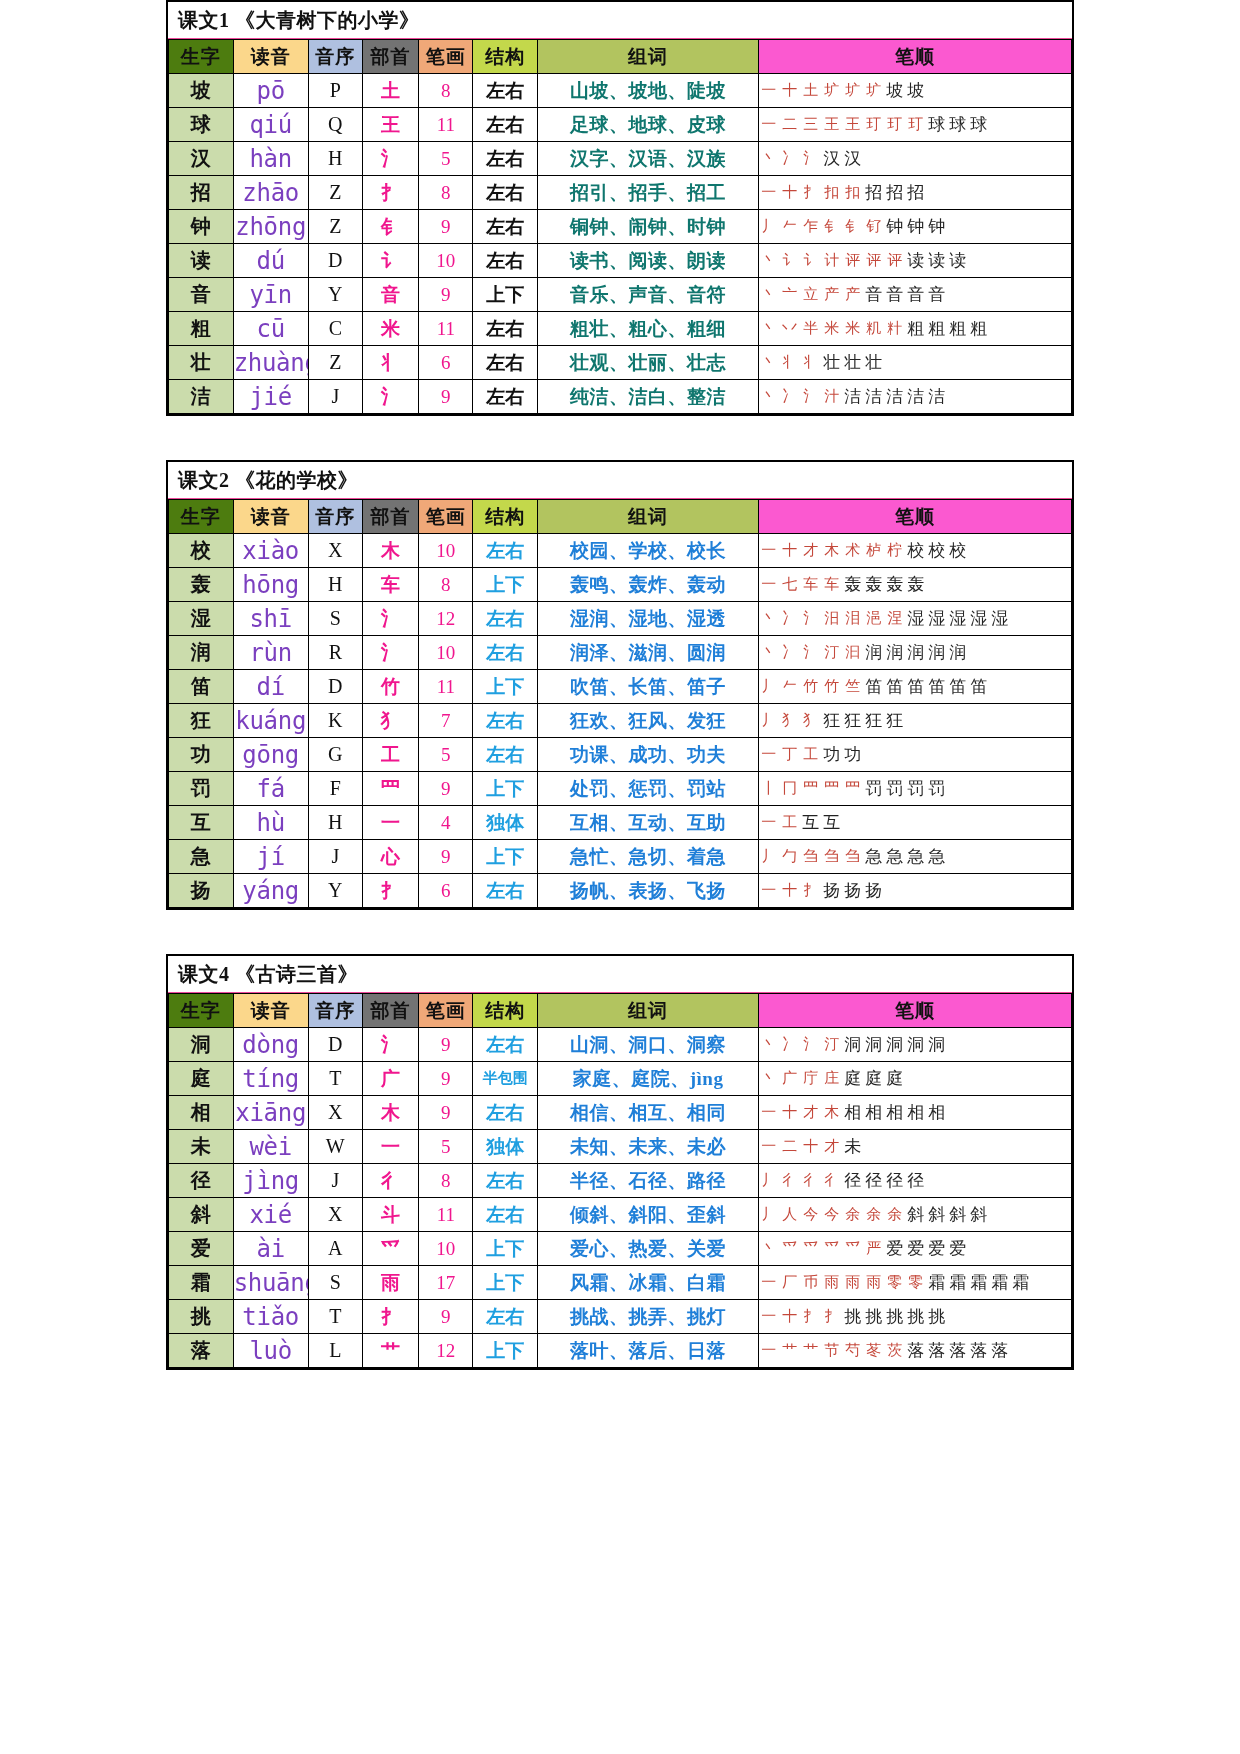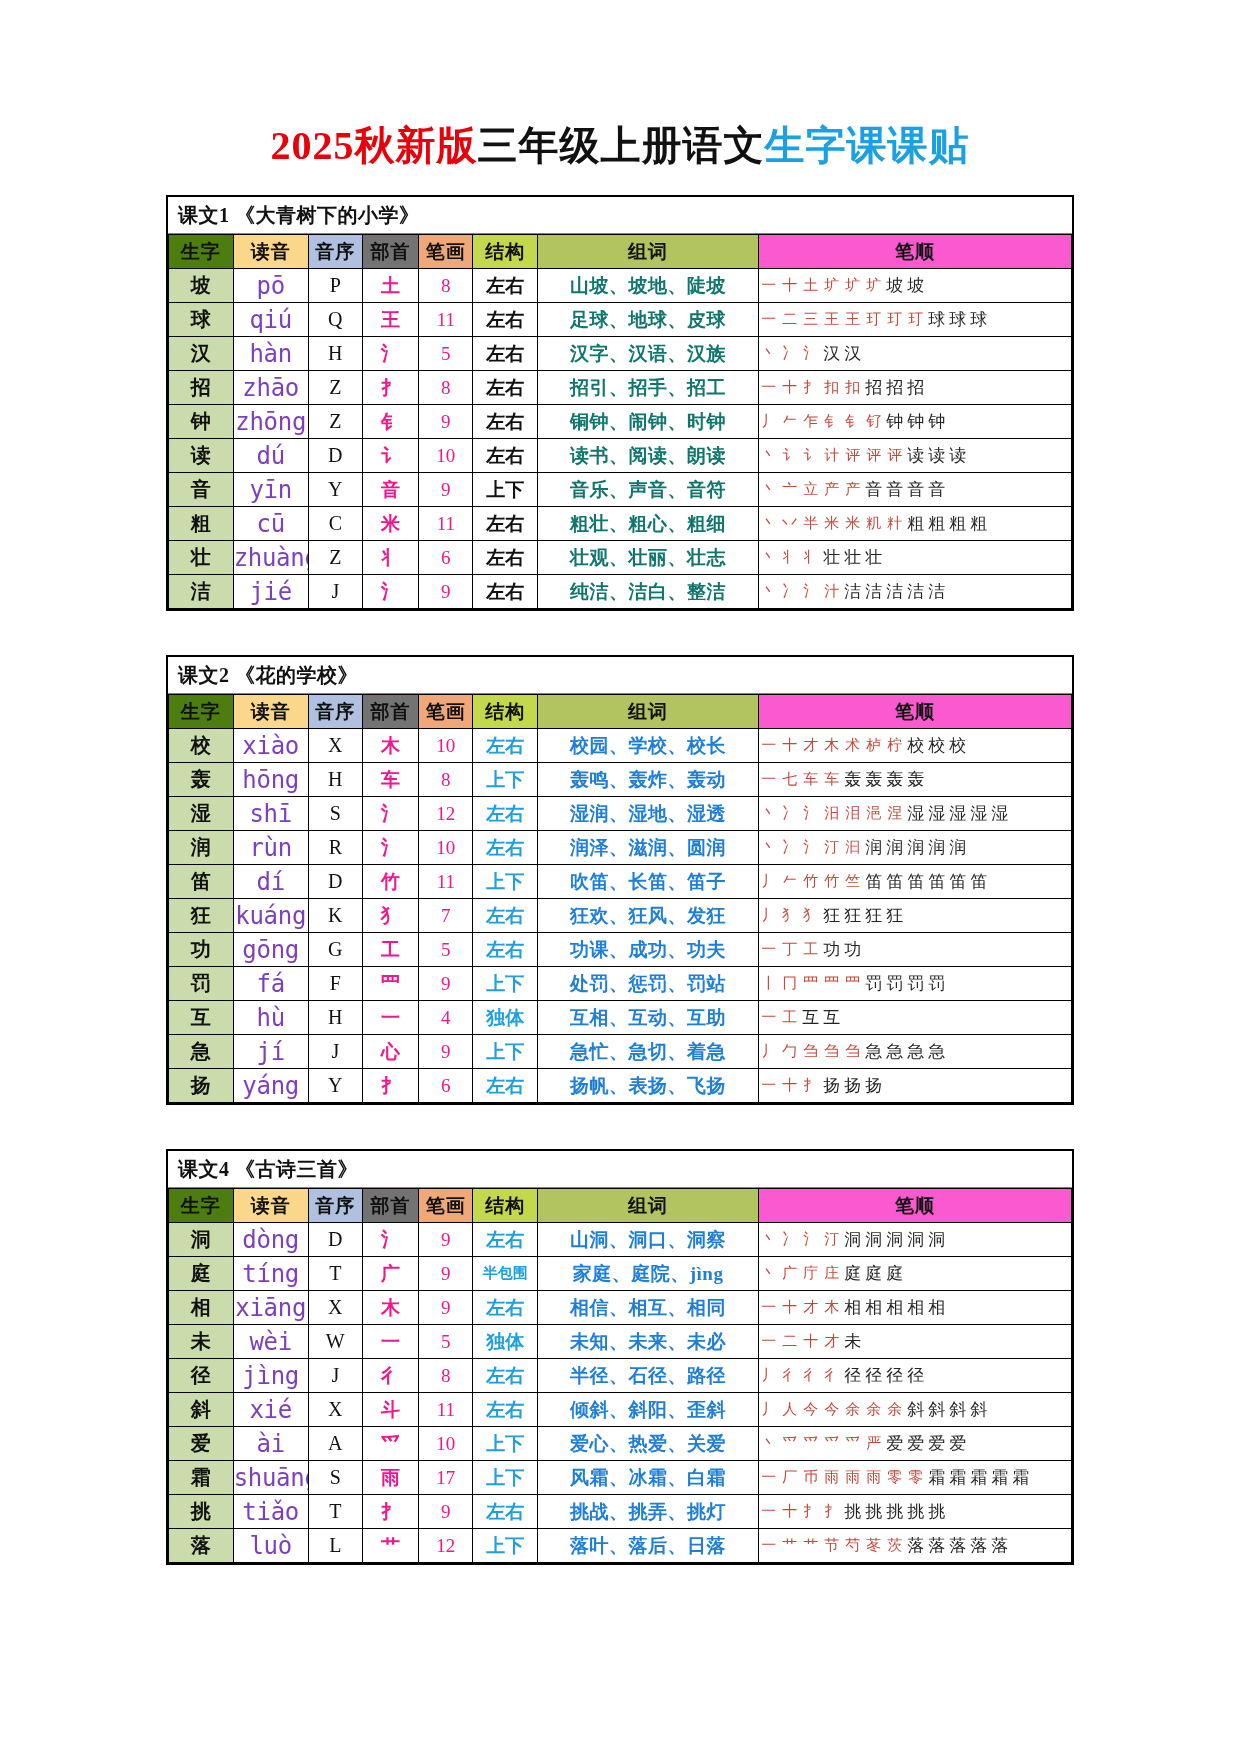--- a/index.html
+++ b/index.html
@@ -162,23 +162,20 @@
   .strokes .sk.part {
     color: #c0392b;
     font-size: 15px;
   }
 </style>
 </head>
 <body>
 
 <div class="page">
 
-  <div class="title">
-    <span class="seg-red">2025秋新版</span><span class="seg-black">三年级上册语文</span><span class="seg-blue">生字课课贴</span>
-  </div>
 
   <div id="blocks">
       <div class="block">
         <div class="block-caption">课文1  《大青树下的小学》</div>
         <table class="sheet">
           <colgroup>
             <col class="c-char">
             <col class="c-pin">
             <col class="c-ord">
             <col class="c-rad">

